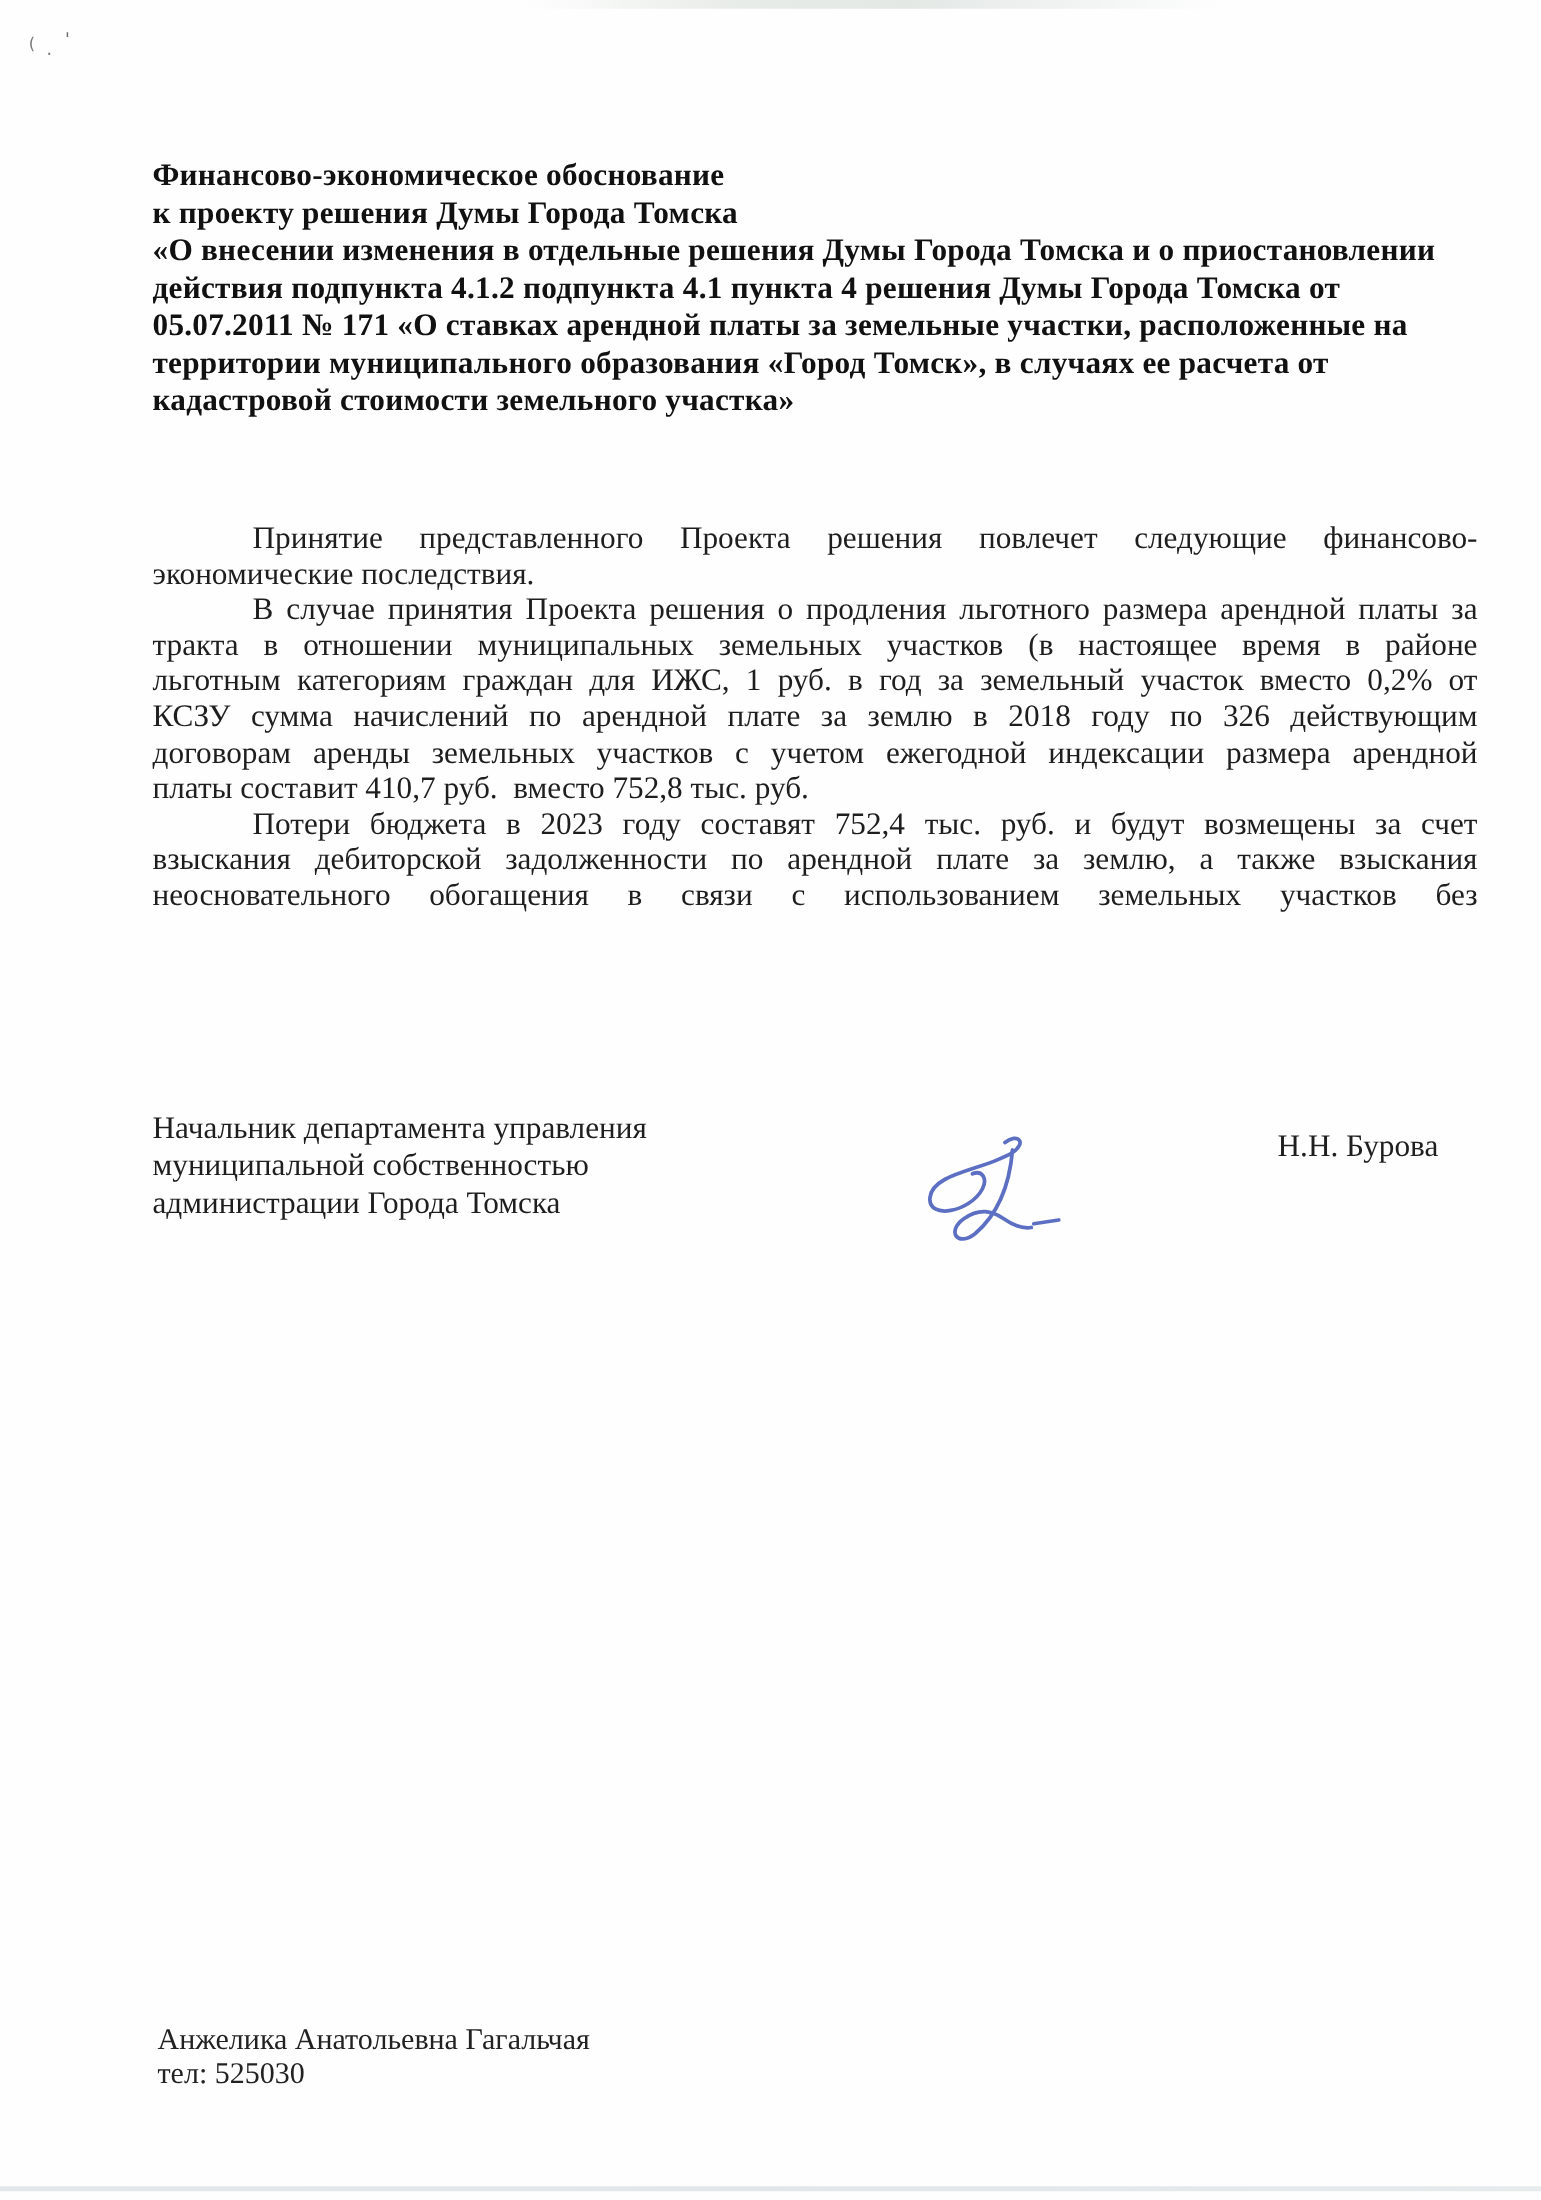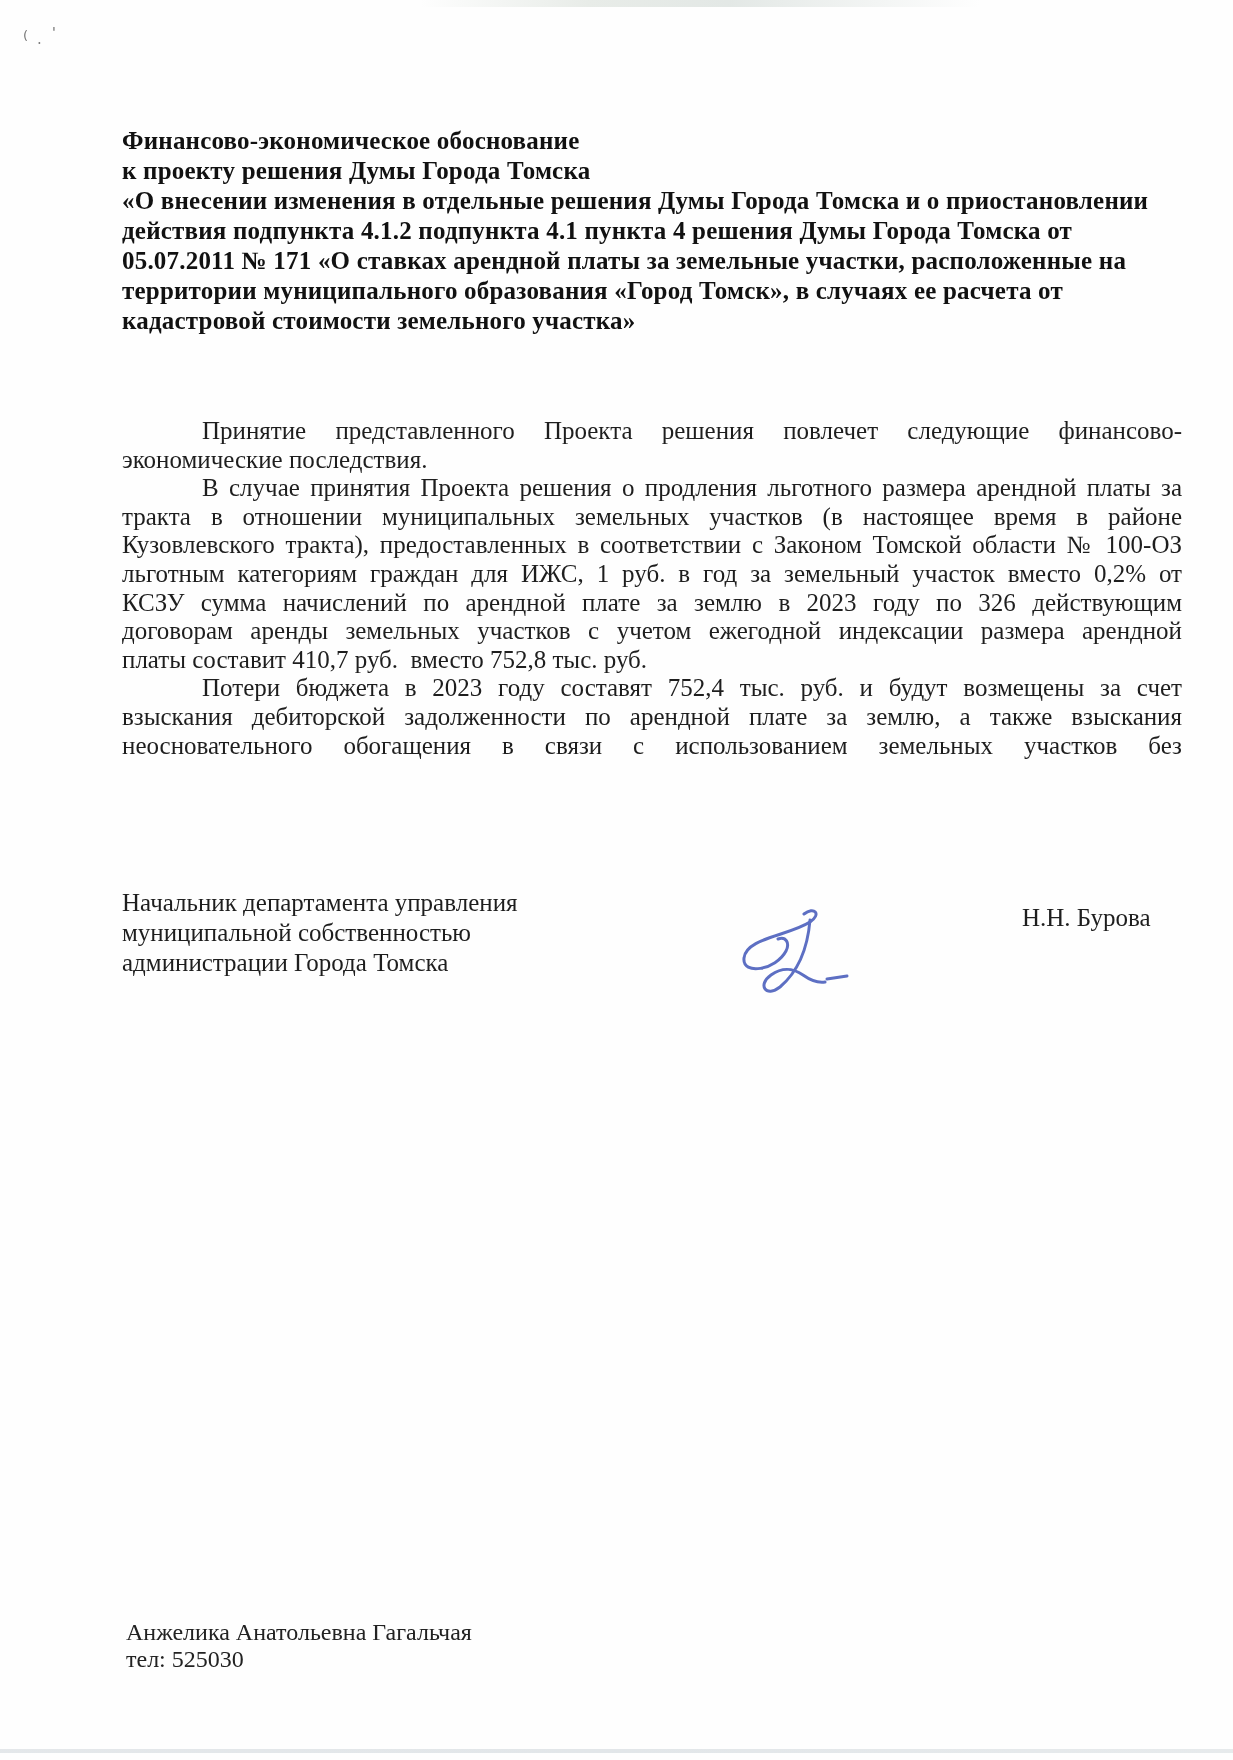--- a/index.html
+++ b/index.html
@@ -106,23 +106,22 @@
     <div class="line">05.07.2011 № 171 «О ставках арендной платы за земельные участки, расположенные на</div>
     <div class="line">территории муниципального образования «Город Томск», в случаях ее расчета от</div>
     <div class="line">кадастровой стоимости земельного участка»</div>
   </div>
 
   <div class="body-block">
     <div class="line j ind">Принятие представленного Проекта решения повлечет следующие финансово-</div>
     <div class="line l">экономические последствия.</div>
     <div class="line j ind">В случае принятия Проекта решения о продления льготного размера арендной платы за</div>
     <div class="line j">тракта в отношении муниципальных земельных участков (в настоящее время в районе</div>
-    <div class="line j">Кузовлевского тракта), предоставленных в соответствии с Законом Томской области № 100-ОЗ</div>
     <div class="line j">льготным категориям граждан для ИЖС, 1 руб. в год за земельный участок вместо 0,2% от</div>
-    <div class="line j">КСЗУ сумма начислений по арендной плате за землю в 2023 году по 326 действующим</div>
+    <div class="line j">КСЗУ сумма начислений по арендной плате за землю в 2018 году по 326 действующим</div>
     <div class="line j">договорам аренды земельных участков с учетом ежегодной индексации размера арендной</div>
     <div class="line l">платы составит 410,7 руб.&nbsp; вместо 752,8 тыс. руб.</div>
     <div class="line j ind">Потери бюджета в 2023 году составят 752,4 тыс. руб. и будут возмещены за счет</div>
     <div class="line j">взыскания дебиторской задолженности по арендной плате за землю, а также взыскания</div>
     <div class="line j">неосновательного обогащения в связи с использованием земельных участков без</div>
   </div>
 
   <div class="sig-block">
     <div class="line l">Начальник департамента управления</div>
     <div class="line l">муниципальной собственностью</div>

